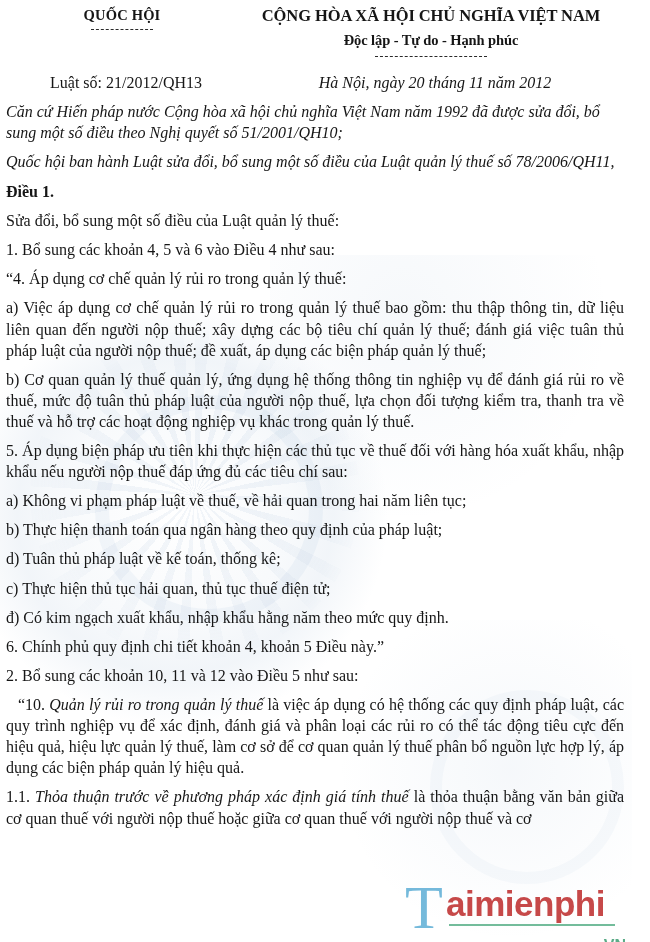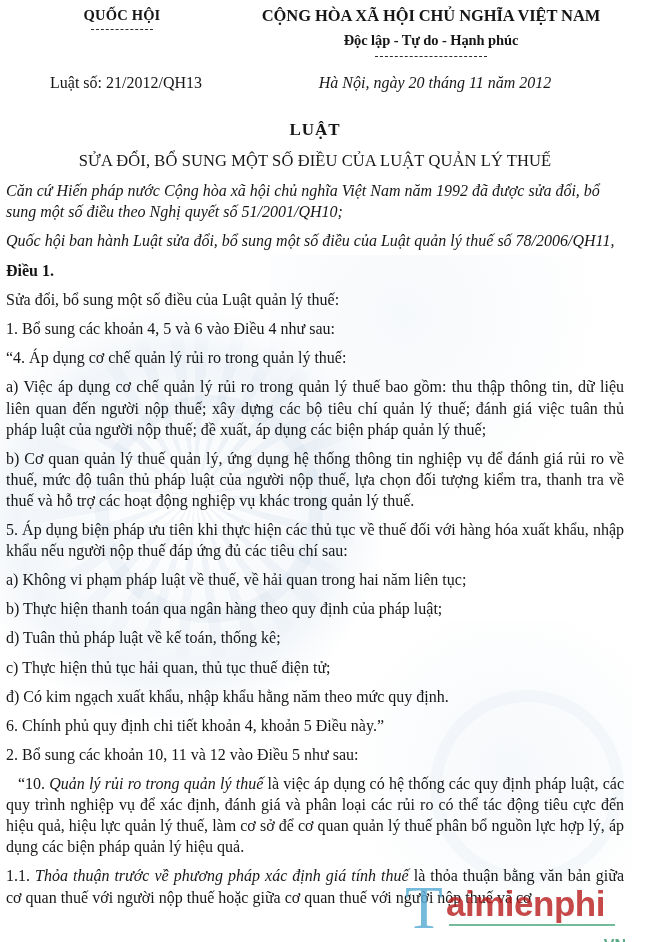--- a/index.html
+++ b/index.html
@@ -257,24 +257,20 @@
         <div class="motto">Độc lập - Tự do - Hạnh phúc</div>
         <div class="rule-dash rule-long"></div>
       </div>
     </div>
 
     <div class="numdate">
       <div class="doc-number">Luật số: 21/2012/QH13</div>
       <div class="doc-place-date">Hà Nội, ngày 20 tháng 11 năm 2012</div>
     </div>
 
-    <div class="title-block">
-      <div class="law-word">LUẬT</div>
-      <div class="law-subject">SỬA ĐỔI, BỔ SUNG MỘT SỐ ĐIỀU CỦA LUẬT QUẢN LÝ THUẾ</div>
-    </div>
 
     <div class="body-block">
       <p class="para italic left gap">Căn cứ Hiến pháp nước Cộng hòa xã hội chủ nghĩa Việt Nam năm 1992 đã được sửa đổi, bổ sung một số điều theo Nghị quyết số 51/2001/QH10;</p>
       <p class="para italic gap">Quốc hội ban hành Luật sửa đổi, bổ sung một số điều của Luật quản lý thuế số 78/2006/QH11,</p>
     </div>
 
     <div class="body-block">
       <p class="para bold gap">Điều 1.</p>
       <p class="para left gap">Sửa đổi, bổ sung một số điều của Luật quản lý thuế:</p>
 

